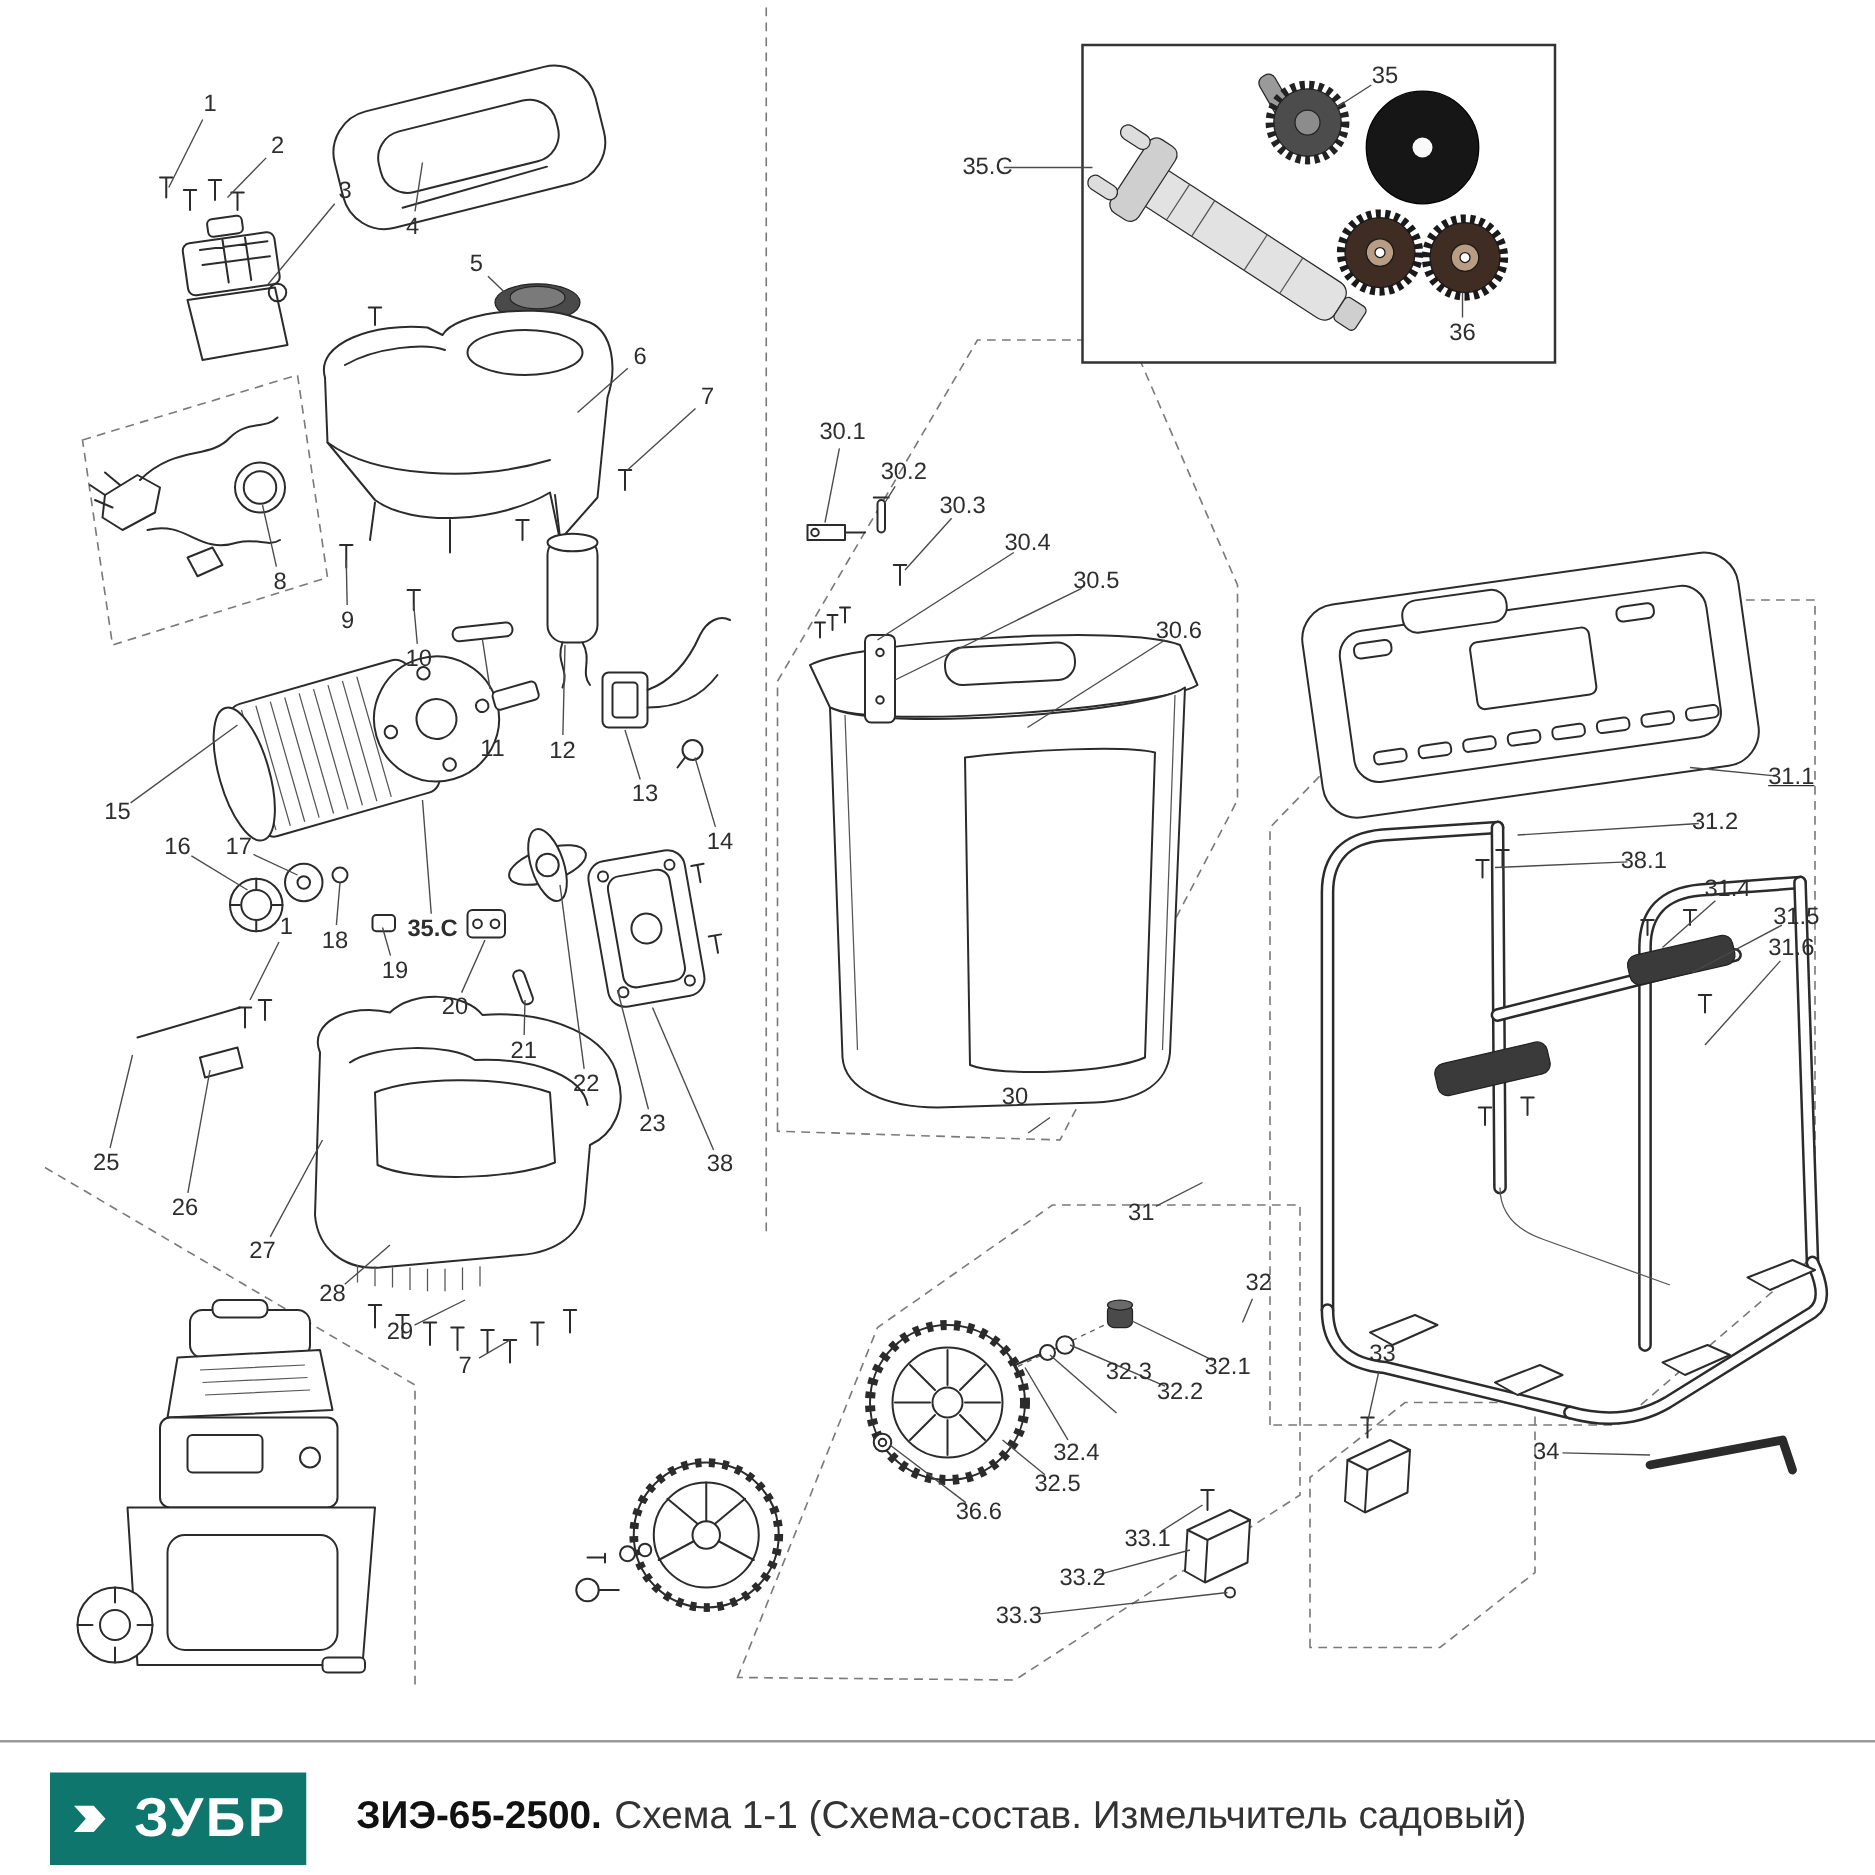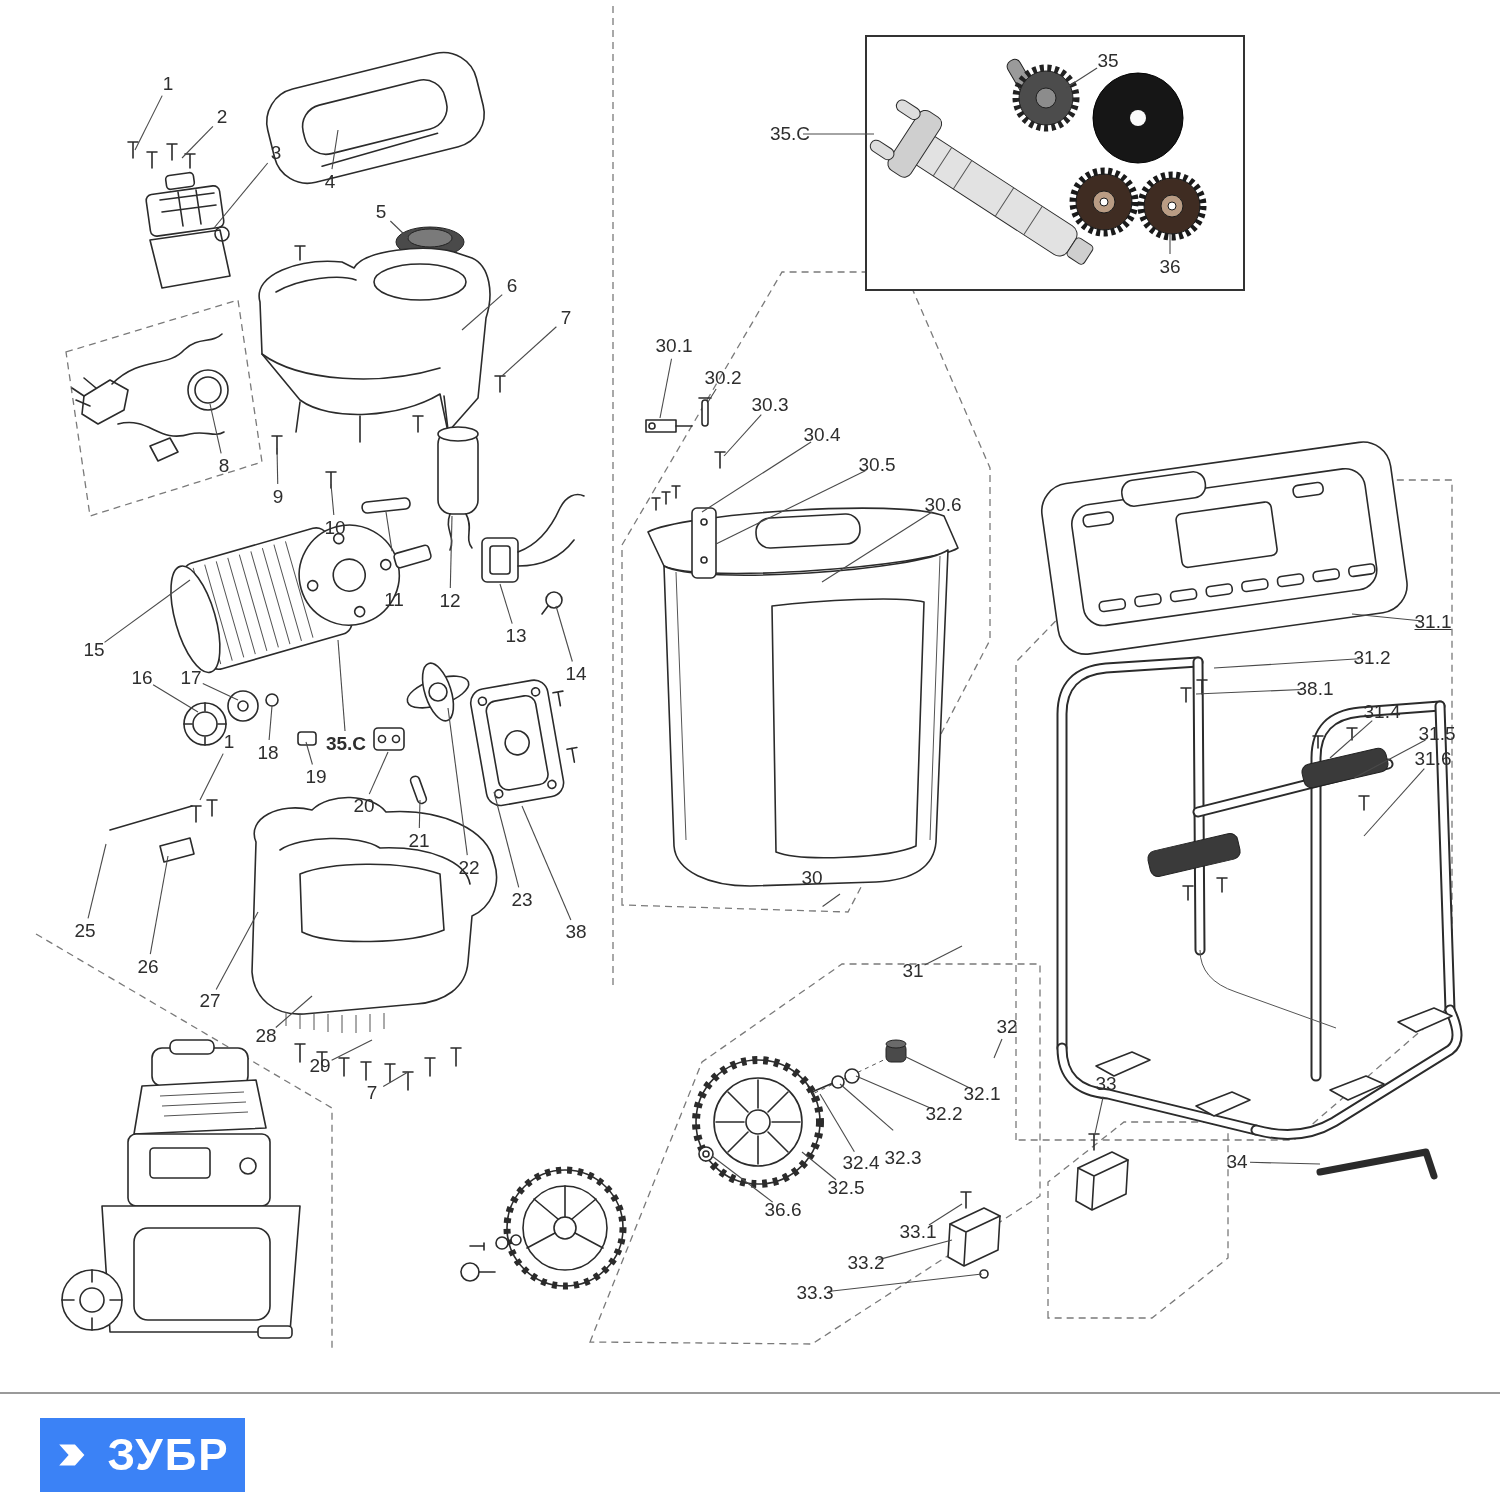--- a/index.html
+++ b/index.html
@@ -10,21 +10,21 @@
   .fw{fill:#ffffff;stroke:#2b2b2b;stroke-width:1.6;stroke-linejoin:round;}
   .dash path{fill:none;stroke:#7a7a7a;stroke-width:1.3;stroke-dasharray:7 5;}
   .tube-o{fill:none;stroke:#2b2b2b;stroke-width:11;stroke-linecap:round;stroke-linejoin:round;}
   .tube-i{fill:none;stroke:#ffffff;stroke-width:7;stroke-linecap:round;stroke-linejoin:round;}
   .thin{fill:none;stroke:#555;stroke-width:1;}
   .leader{stroke:#4a4a4a;stroke-width:1.1;}
   #labels-layer{position:absolute;left:0;top:0;width:1500px;height:1500px;pointer-events:none;}
   .part-label{position:absolute;transform:translate(-50%,-50%);font-size:19px;color:#2e2e2e;white-space:nowrap;}
   .part-label.bold{font-weight:700;}
   .footer{position:absolute;left:0;right:0;top:1392px;height:108px;border-top:2px solid #9a9a9a;background:#fff;}
-  .logo{position:absolute;left:40px;top:24px;width:205px;height:74px;background:#3b82f6;
+  .logo{position:absolute;left:40px;top:24px;width:205px;height:74px;background:#0f766e;
         display:flex;align-items:center;justify-content:center;gap:10px;}
   .logo-text{font-size:44px;font-weight:700;color:#ffffff;letter-spacing:2px;line-height:1;}
   .title{position:absolute;left:285px;top:40px;font-size:31px;color:#333;white-space:nowrap;}
   .title .model{font-weight:700;color:#111;margin-right:10px;}
 </style>
 </head>
 <body>
 
 <div class="canvas">
 
@@ -421,36 +421,39 @@
       <div class="part-label" style="left: 1433px; top: 622px; text-decoration: underline;">31.1</div>
       <div class="part-label" style="left: 1372px; top: 658px;">31.2</div>
       <div class="part-label" style="left: 1315px; top: 689px;">38.1</div>
       <div class="part-label" style="left: 1382px; top: 712px;">31.4</div>
       <div class="part-label" style="left: 1437px; top: 734px;">31.5</div>
       <div class="part-label" style="left: 1433px; top: 759px;">31.6</div>
       <div class="part-label" style="left: 913px; top: 971px;">31</div>
       <div class="part-label" style="left: 1007px; top: 1027px;">32</div>
       <div class="part-label" style="left: 982px; top: 1094px;">32.1</div>
       <div class="part-label" style="left: 944px; top: 1114px;">32.2</div>
-      <div class="part-label" style="left: 903px; top: 1158px;">32.3</div>
+      <div class="part-label" style="left: 903px; top: 1098px;">32.3</div>
       <div class="part-label" style="left: 861px; top: 1163px;">32.4</div>
       <div class="part-label" style="left: 846px; top: 1188px;">32.5</div>
       <div class="part-label" style="left: 783px; top: 1210px;">36.6</div>
       <div class="part-label" style="left: 1106px; top: 1084px;">33</div>
       <div class="part-label" style="left: 918px; top: 1232px;">33.1</div>
       <div class="part-label" style="left: 866px; top: 1263px;">33.2</div>
       <div class="part-label" style="left: 815px; top: 1293px;">33.3</div>
       <div class="part-label" style="left: 1237px; top: 1162px;">34</div>
       <div class="part-label" style="left: 1108px; top: 61px;">35</div>
       <div class="part-label" style="left: 790px; top: 134px;">35.C</div>
       <div class="part-label" style="left: 1170px; top: 267px;">36</div>
     </div>
 
 <div class="footer">
   <div class="logo">
     <svg width="42" height="42" viewBox="0 0 40 40">
       <path d="M4,10 L19,10 L28,20 L19,30 L4,30 L13,20 Z" fill="#ffffff"></path>
     </svg>
     <span class="logo-text">ЗУБР</span>
   </div>
+  <div class="title">
+    <span class="model">ЗИЭ-65-2500.</span><span class="rest">Схема 1-1 (Схема-состав. Измельчитель садовый)</span>
+  </div>
 </div>
 
 </div>
 
 </body></html>

